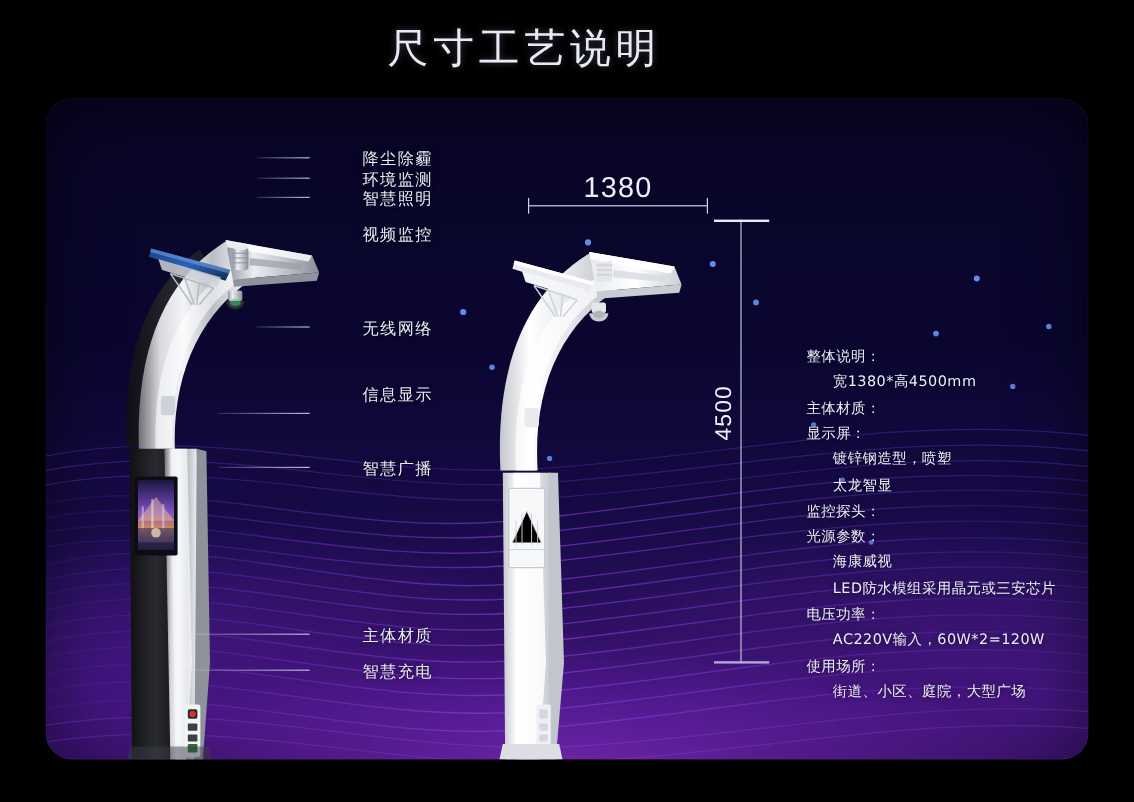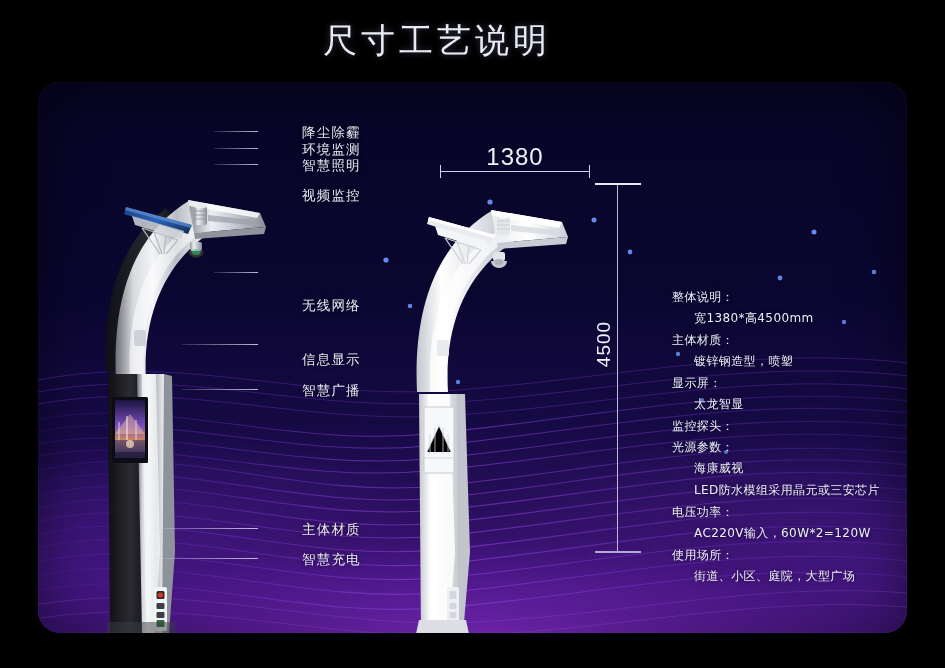--- a/index.html
+++ b/index.html
@@ -335,23 +335,23 @@
 
   <div id="callouts">
       <div class="leader-line" style="left: 214px; top: 131px; width: 44px;"></div>
       <div class="leader-label cn" style="left: 262px; top: 124px;">降尘除霾</div>
       <div class="leader-line" style="left: 214px; top: 148px; width: 44px;"></div>
       <div class="leader-label cn" style="left: 262px; top: 141px;">环境监测</div>
       <div class="leader-line" style="left: 214px; top: 164px; width: 44px;"></div>
       <div class="leader-label cn" style="left: 262px; top: 157px;">智慧照明</div>
       <div class="leader-label cn" style="left: 262px; top: 187px;">视频监控</div>
       <div class="leader-line" style="left: 214px; top: 272px; width: 44px;"></div>
-      <div class="leader-label cn" style="left: 262px; top: 265px; margin-top: 32px;">无线网络</div>
+      <div class="leader-label cn" style="left: 262px; top: 265px;">无线网络</div>
       <div class="leader-line" style="left: 182px; top: 344px; width: 76px;"></div>
-      <div class="leader-label cn" style="left: 262px; top: 351px;">信息显示</div>
+      <div class="leader-label cn" style="left: 262px; top: 320px;">信息显示</div>
       <div class="leader-line" style="left: 182px; top: 389px; width: 76px;"></div>
       <div class="leader-label cn" style="left: 262px; top: 382px;">智慧广播</div>
       <div class="leader-line" style="left: 150px; top: 528px; width: 108px;"></div>
       <div class="leader-label cn" style="left: 262px; top: 521px;">主体材质</div>
       <div class="leader-line" style="left: 150px; top: 558px; width: 108px;"></div>
       <div class="leader-label cn" style="left: 262px; top: 551px;">智慧充电</div>
     </div>
 
   <div id="dimW">
     <div class="num">1380</div>
@@ -364,22 +364,22 @@
     <div class="vline"></div>
     <div class="tickT"></div>
     <div class="tickB"></div>
     <div class="num">4500</div>
   </div>
 
   <div id="specs" class="cn">
       <div class="row">整体说明：</div>
       <div class="row ind">宽1380*高4500mm</div>
       <div class="row">主体材质：</div>
+      <div class="row">显示屏：</div>
       <div class="row ind">镀锌钢造型，喷塑</div>
-      <div class="row">显示屏：</div>
       <div class="row ind">太龙智显</div>
       <div class="row">监控探头：</div>
       <div class="row">光源参数：</div>
       <div class="row ind">海康威视</div>
       <div class="row ind">LED防水模组采用晶元或三安芯片</div>
       <div class="row">电压功率：</div>
       <div class="row ind">AC220V输入，60W*2=120W</div>
       <div class="row">使用场所：</div>
       <div class="row ind">街道、小区、庭院，大型广场</div>
     </div>

